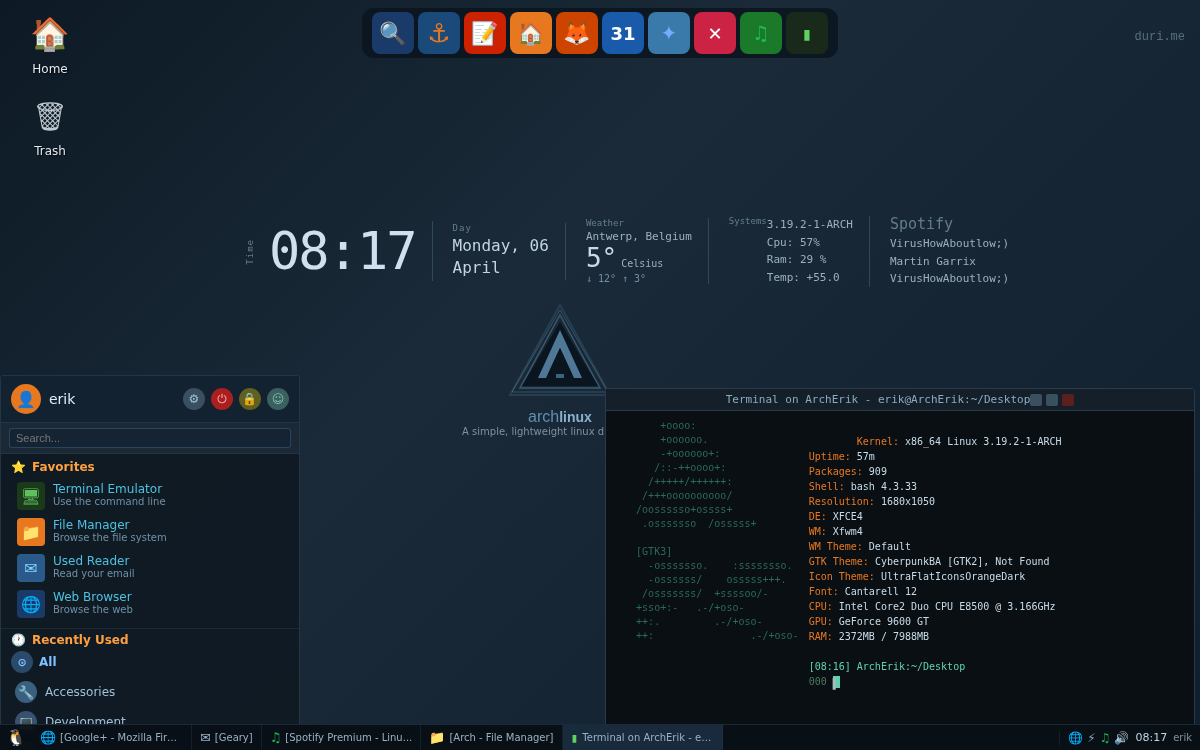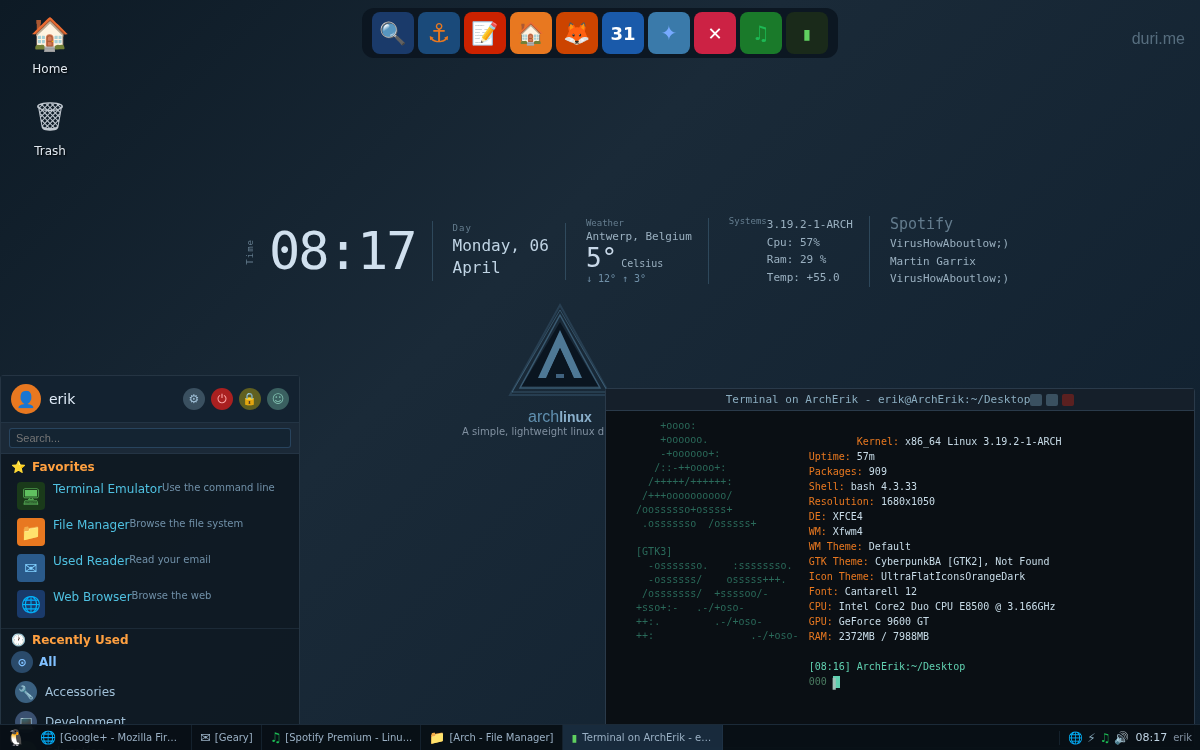--- a/index.html
+++ b/index.html
@@ -43,22 +43,22 @@
       cursor: pointer;
       font-size: 22px;
     }
 
     
     .watermark {
       position: absolute;
       top: 30px;
       right: 15px;
       color: rgba(150,180,200,0.5);
-      font-size: 16px;
-      font-family: Liberation Sans, sans-serif;
+      font-size: 12px;
+      font-family: Liberation Mono, monospace;
     }
 
     
     .desktop-icon {
       position: absolute;
       display: flex;
       flex-direction: column;
       align-items: center;
       gap: 4px;
       cursor: pointer;
@@ -239,21 +239,21 @@
     .app-menu-app-icon {
       width: 28px;
       height: 28px;
       border-radius: 4px;
       display: flex;
       align-items: center;
       justify-content: center;
       font-size: 16px;
       flex-shrink: 0;
     }
-    .app-menu-app-info { display: flex; flex-direction: row; }
+    .app-menu-app-info { display: flex; flex-direction: column; }
     .app-menu-app-name { color: #4fc0e0; font-size: 12px; }
     .app-menu-app-desc { color: #7090a8; font-size: 10px; }
 
     .app-menu-categories {
       border-top: 1px solid rgba(60,80,100,0.3);
       padding: 4px 10px;
     }
     .app-menu-cat-item {
       display: flex;
       align-items: center;

